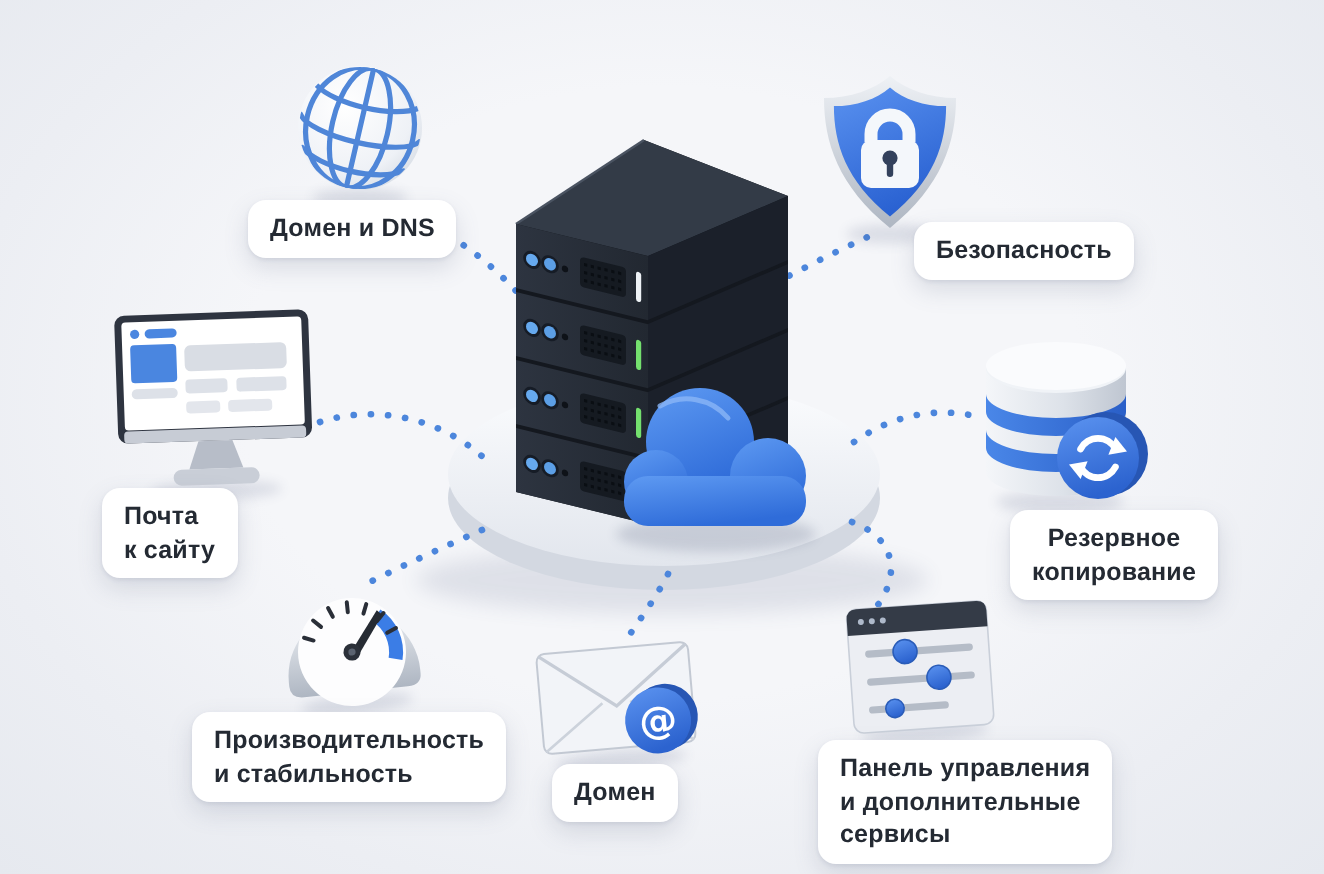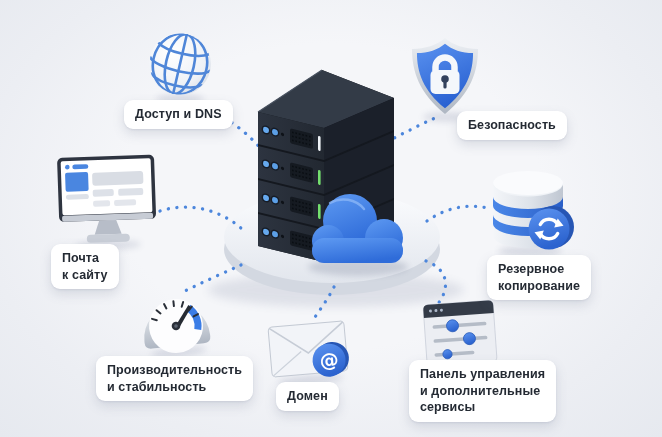--- a/index.html
+++ b/index.html
@@ -17,21 +17,21 @@
     color:#242a33;
     font-size:12.5px;
     font-weight:700;
     line-height:1.32;
     padding:6px 11px;
     border-radius:9px;
     white-space:pre-line;
     box-shadow:0 5px 12px rgba(90,100,130,.18), 0 1px 2px rgba(90,100,130,.12);
     letter-spacing:.1px;
   }
-  .pill.center{text-align:left;}
+  .pill.center{text-align:center;margin-left:18px;}
 </style>
 </head>
 <body>
 
 <div class="stage">
 
   <svg class="layer" width="662" height="437" viewBox="0 0 662 437">
     <defs>
       <filter id="soft" x="-60%" y="-60%" width="220%" height="220%">
           <feGaussianBlur stdDeviation="3"></feGaussianBlur>
@@ -282,26 +282,26 @@
         <rect x="8" y="21" width="54" height="3.6" rx="1.8" fill="#b5bcc7"></rect>
         <rect x="8" y="35" width="54" height="3.6" rx="1.8" fill="#b5bcc7"></rect>
         <rect x="8" y="49" width="40" height="3.6" rx="1.8" fill="#b5bcc7"></rect>
         <circle cx="28" cy="22.8" r="6" fill="url(#gBlueBadge)" stroke="#2a5cb8" stroke-width="0.8"></circle>
         <circle cx="44" cy="36.8" r="6" fill="url(#gBlueBadge)" stroke="#2a5cb8" stroke-width="0.8"></circle>
         <circle cx="21" cy="50.8" r="4.6" fill="url(#gBlueBadge)" stroke="#2a5cb8" stroke-width="0.8"></circle>
       </g>
     </g>
   </svg>
 
-  <div class="pill" style="left:124px;top:100px">Доступ и DNS</div>
+  <div class="pill" style="left:124px;top:100px">Домен и DNS</div>
   <div class="pill" style="left:457px;top:111px">Безопасность</div>
   <div class="pill" style="left:51px;top:244px">Почта
 к сайту</div>
   <div class="pill center" style="left:487px;top:255px">Резервное
 копирование</div>
   <div class="pill" style="left:96px;top:356px">Производительность
 и стабильность</div>
   <div class="pill" style="left:276px;top:382px">Домен</div>
-  <div class="pill" style="left:409px;top:360px">Панель управления
+  <div class="pill" style="left:409px;top:370px">Панель управления
 и дополнительные
 сервисы</div>
 
 </div>
 
 </body></html>

